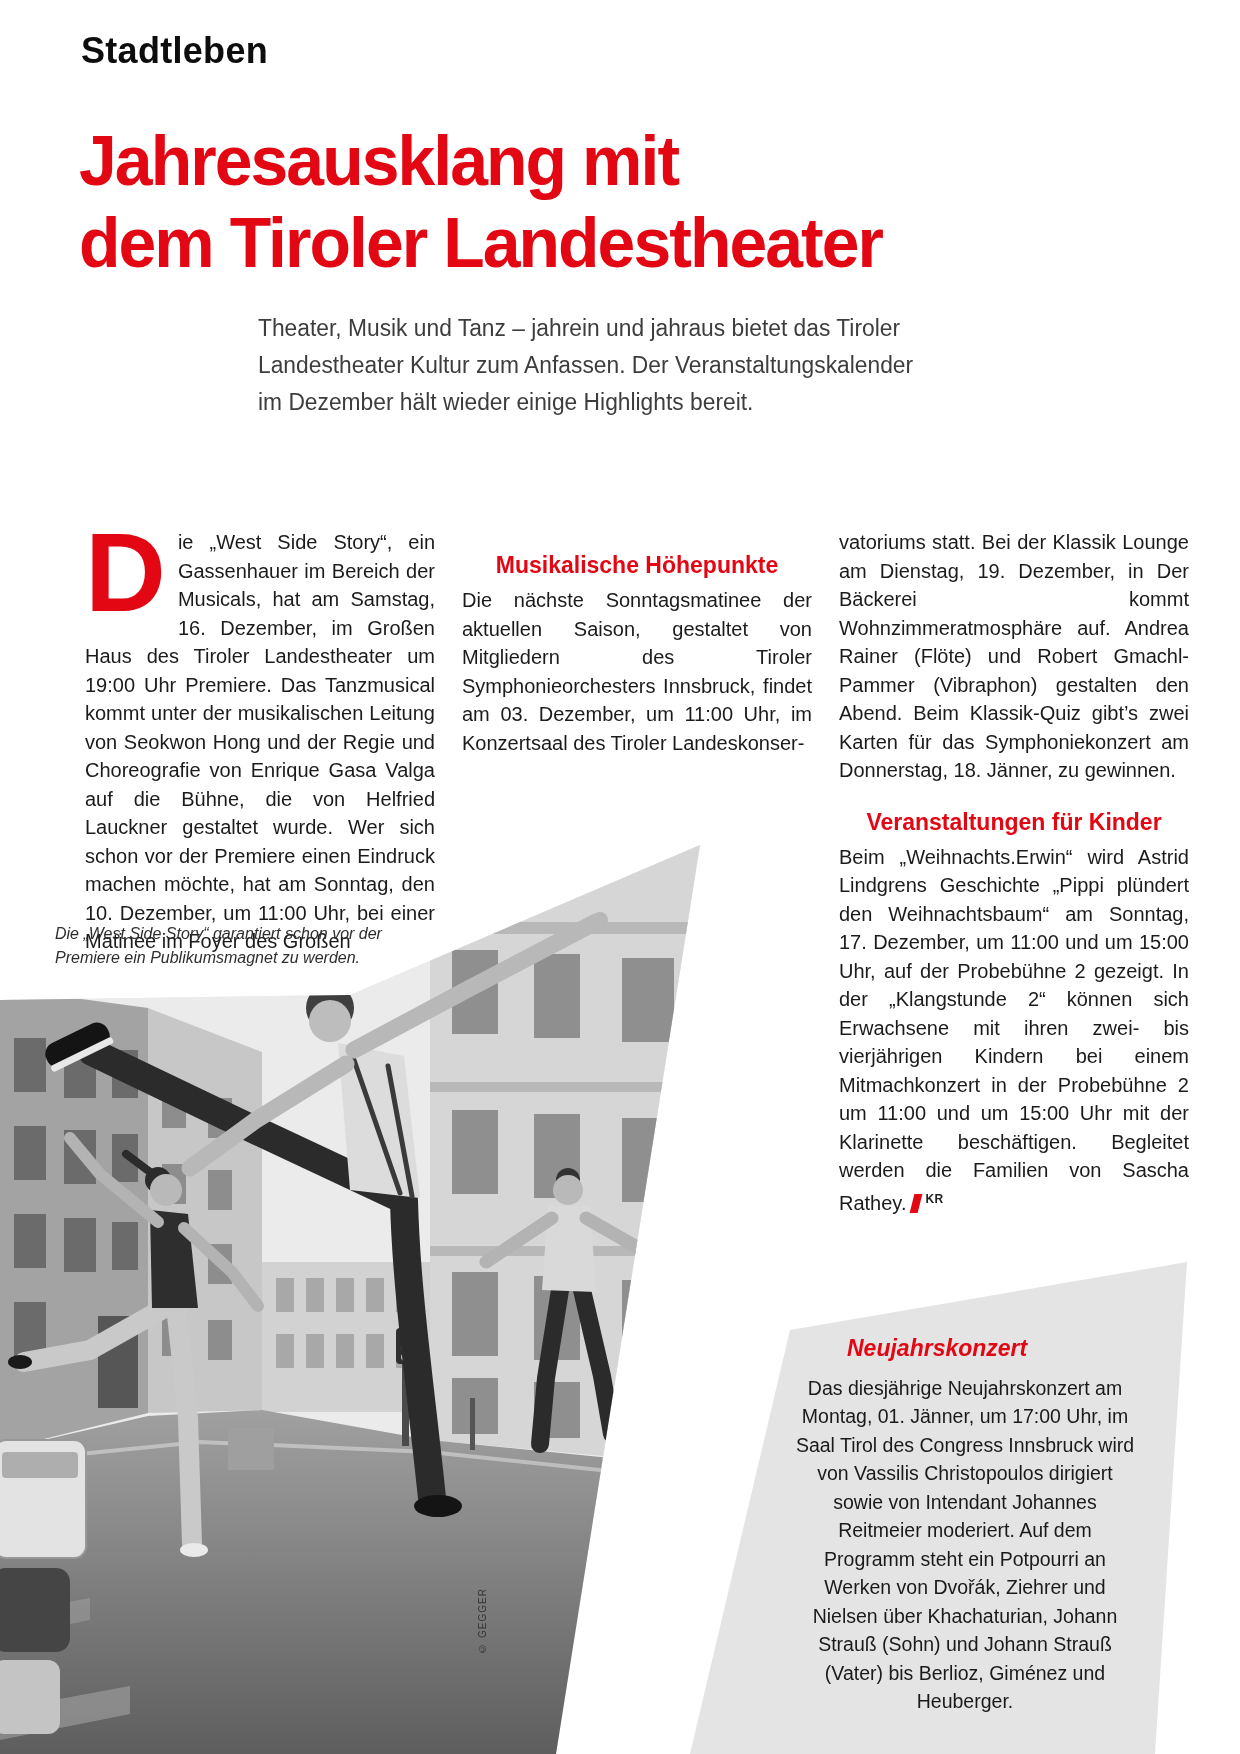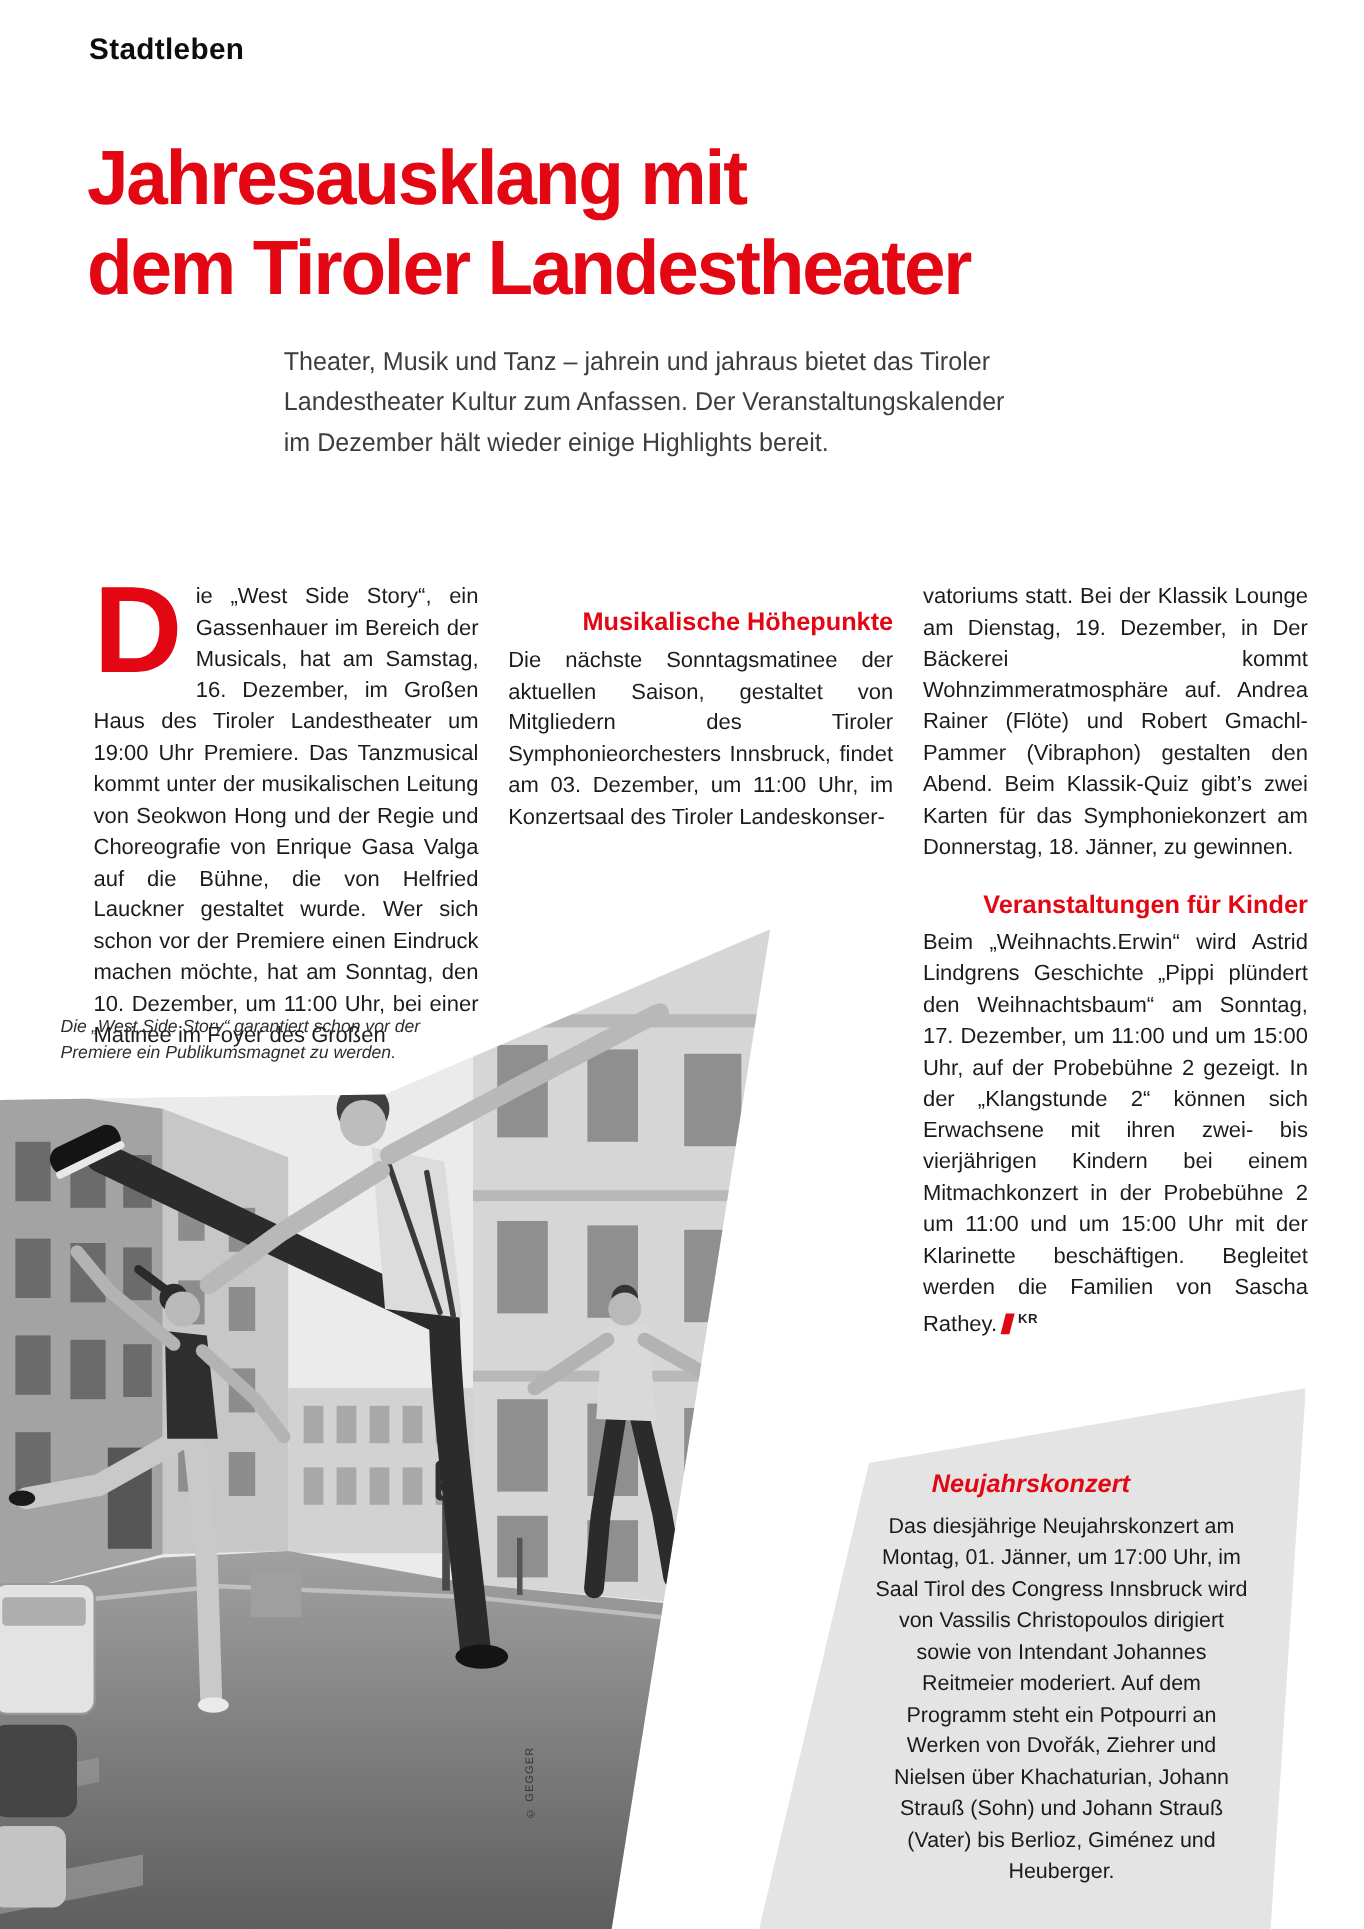--- a/index.html
+++ b/index.html
@@ -3,21 +3,21 @@
 <meta charset="utf-8">
 <style>
   html,body{margin:0;padding:0;background:#ffffff;}
   .page{
     position:relative; width:1240px; height:1754px; margin:0 auto;
     background:#fff; overflow:hidden;
     font-family:"Liberation Sans", sans-serif; color:#1b1b1b;
   }
   .kicker{
     position:absolute; left:81px; top:30px;
-    font-size:27px; font-weight:700; letter-spacing:.3px; color:#0d0d0d;
+    font-size:36px; font-weight:700; letter-spacing:.3px; color:#0d0d0d;
   }
   .headline{
     position:absolute; left:79px; top:120px; margin:0;
     font-size:70px; line-height:82px; font-weight:700; letter-spacing:-2px;
     color:var(--accent,#e30613);
     transform:scaleX(.97); transform-origin:left top; white-space:nowrap;
   }
   .headline span{display:block;}
   .lead{
     position:absolute; left:258px; top:310px; width:700px;
@@ -30,21 +30,21 @@
   }
   .col{flex:1; font-size:20px; line-height:28.5px; text-align:justify; color:#1b1b1b;}
   .col p{margin:0;}
   .dropcap{
     float:left; color:var(--accent,#e30613);
     font-size:112px; line-height:86px; font-weight:700;
     padding:2px 12px 0 0;
   }
   .sec-heading{
     margin:24px 0 8px 0; font-size:23px; line-height:26px; font-weight:700;
-    color:var(--accent,#e30613); text-align:right;
+    color:var(--accent,#e30613); text-align:center;
   }
   .endmark{
     display:inline-block; width:8px; height:19px; margin:0 5px 0 6px;
     background:var(--accent,#e30613); transform:skewX(-14deg);
     vertical-align:-3px;
   }
   .kr{font-size:12px; font-weight:700; letter-spacing:.5px; color:#222; vertical-align:7px;}
   .caption{
     position:absolute; left:55px; top:922px; width:348px; z-index:5;
     font-size:16px; line-height:24px; font-style:italic; color:#2e2e2e;

